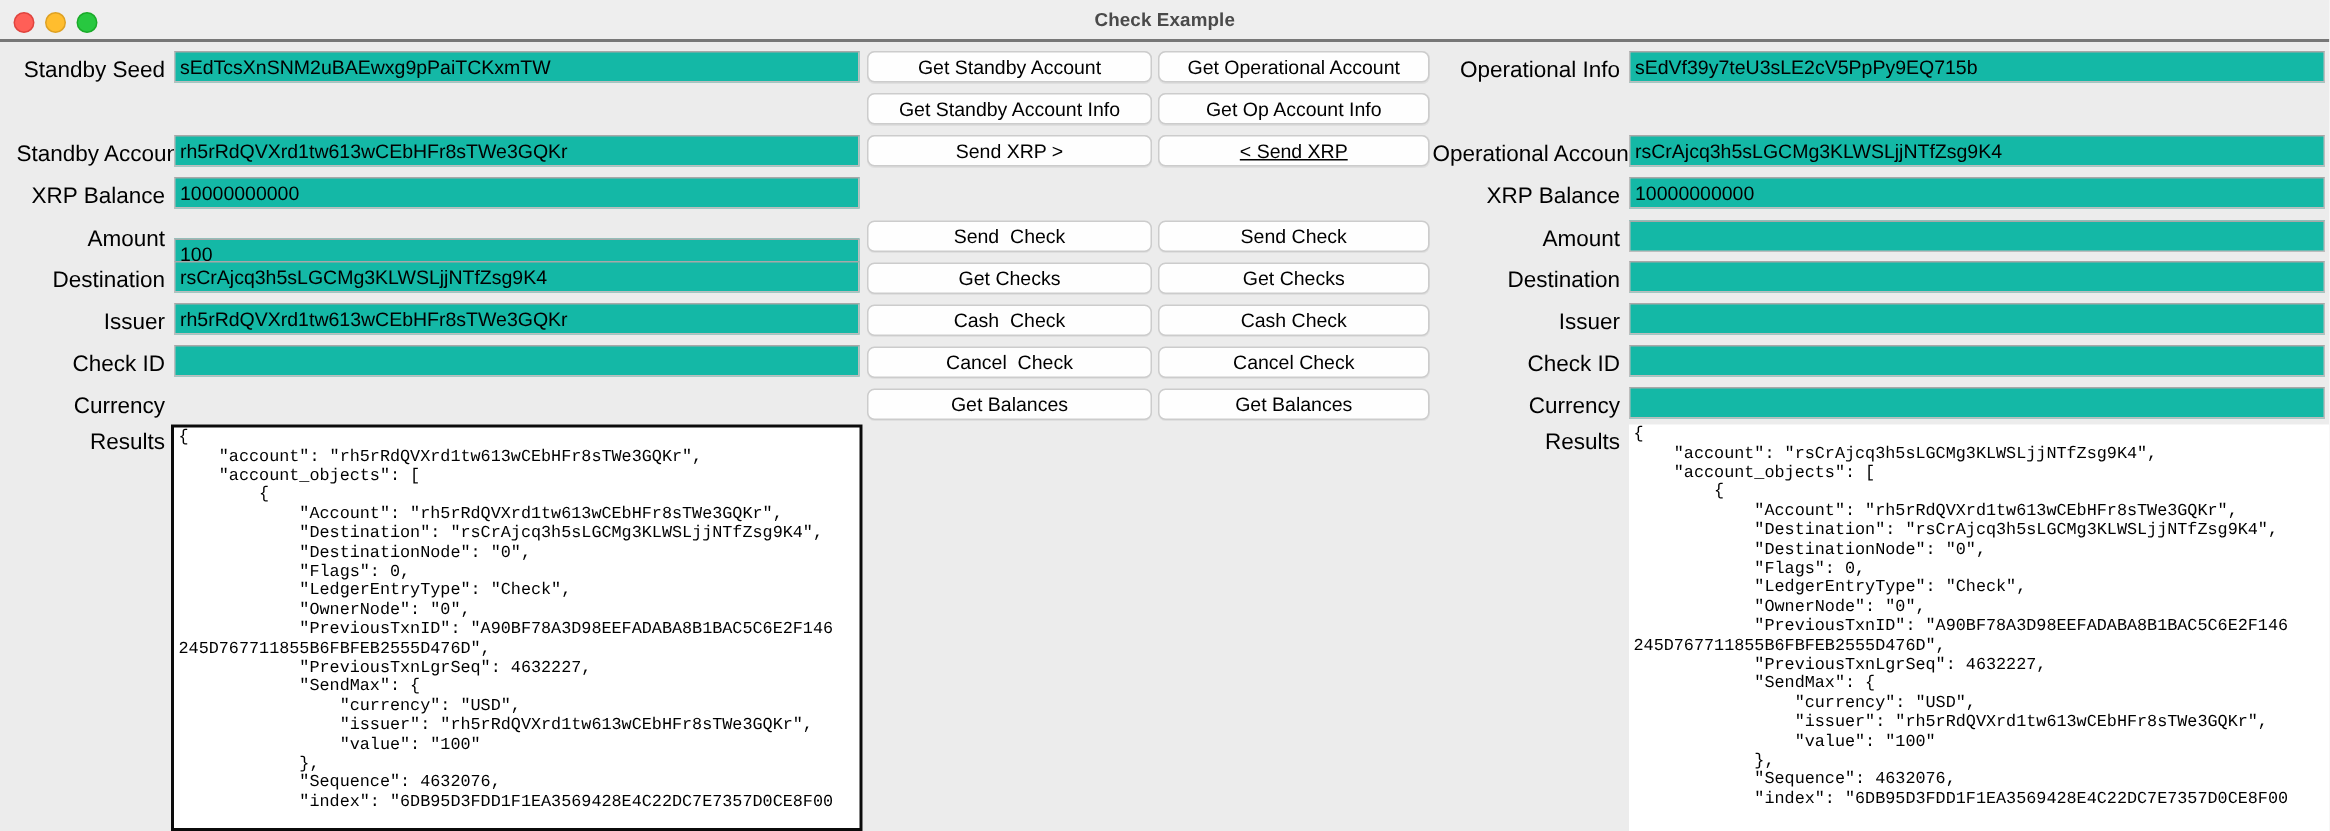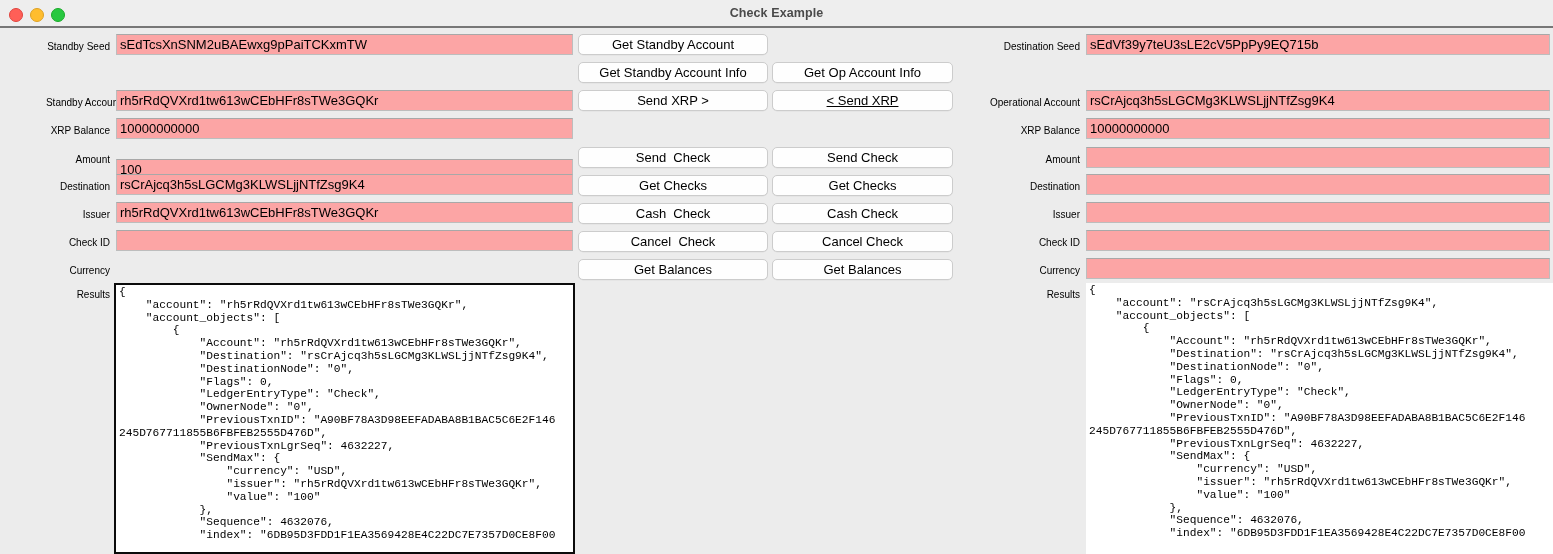--- a/index.html
+++ b/index.html
@@ -63,31 +63,31 @@
     position: absolute;
     left: 0; top: 28px;
     width: 1553px;
     height: 526px;
     background: #ececec;
   }
 
   
   .field-label {
     position: absolute;
-    font-size: 10px;
+    font-size: 15px;
     color: #000000;
     text-align: right;
     white-space: nowrap;
     height: 17px;
     line-height: 17px;
   }
   .text-field {
     position: absolute;
     height: 21px;
-    background: #fca5a5;
+    background: #14b8a6;
     border: 1px solid #bdbdbd;
     border-top-color: #a8a8a8;
     box-sizing: border-box;
     font-family: "Liberation Sans", sans-serif;
     font-size: 13px;
     color: #000000;
     line-height: 19px;
     padding: 0 3px;
     overflow: hidden;
     white-space: nowrap;
@@ -193,29 +193,30 @@
 
     <div class="btn" style="left:578px;top:34px;width:190px;">Get Standby Account Info</div>
     <div class="btn" style="left:578px;top:6px;width:190px;">Get Standby Account</div>
     <div class="btn" style="left:578px;top:62px;width:190px;">Send XRP &gt;</div>
     <div class="btn" style="left:578px;top:119px;width:190px;">Send  Check</div>
     <div class="btn" style="left:578px;top:147px;width:190px;">Get Checks</div>
     <div class="btn" style="left:578px;top:175px;width:190px;">Cash  Check</div>
     <div class="btn" style="left:578px;top:203px;width:190px;">Cancel  Check</div>
     <div class="btn" style="left:578px;top:231px;width:190px;">Get Balances</div>
 
+    <div class="btn" style="left:772px;top:6px;width:181px;">Get Operational Account</div>
     <div class="btn" style="left:772px;top:34px;width:181px;">Get Op Account Info</div>
     <div class="btn" style="left:772px;top:62px;width:181px;text-decoration:underline;">&lt; Send XRP</div>
     <div class="btn" style="left:772px;top:119px;width:181px;">Send Check</div>
     <div class="btn" style="left:772px;top:147px;width:181px;">Get Checks</div>
     <div class="btn" style="left:772px;top:175px;width:181px;">Cash Check</div>
     <div class="btn" style="left:772px;top:203px;width:181px;">Cancel Check</div>
     <div class="btn" style="left:772px;top:231px;width:181px;">Get Balances</div>
 
-    <div class="field-label" style="left:955px;top:10px;width:125px;">Destination Seed</div>
+    <div class="field-label" style="left:955px;top:10px;width:125px;">Operational Info</div>
     <div class="text-field" style="left:1086px;top:6px;width:464px;">sEdVf39y7teU3sLE2cV5PpPy9EQ715b</div>
 
     <div class="field-label" style="left:955px;top:66px;width:125px;">Operational Account</div>
     <div class="text-field" style="left:1086px;top:62px;width:464px;">rsCrAjcq3h5sLGCMg3KLWSLjjNTfZsg9K4</div>
 
     <div class="field-label" style="left:955px;top:94px;width:125px;">XRP Balance</div>
     <div class="text-field" style="left:1086px;top:90px;width:464px;">10000000000</div>
 
     <div class="field-label" style="left:955px;top:123px;width:125px;">Amount</div>
     <div class="text-field" style="left:1086px;top:119px;width:464px;"></div>

